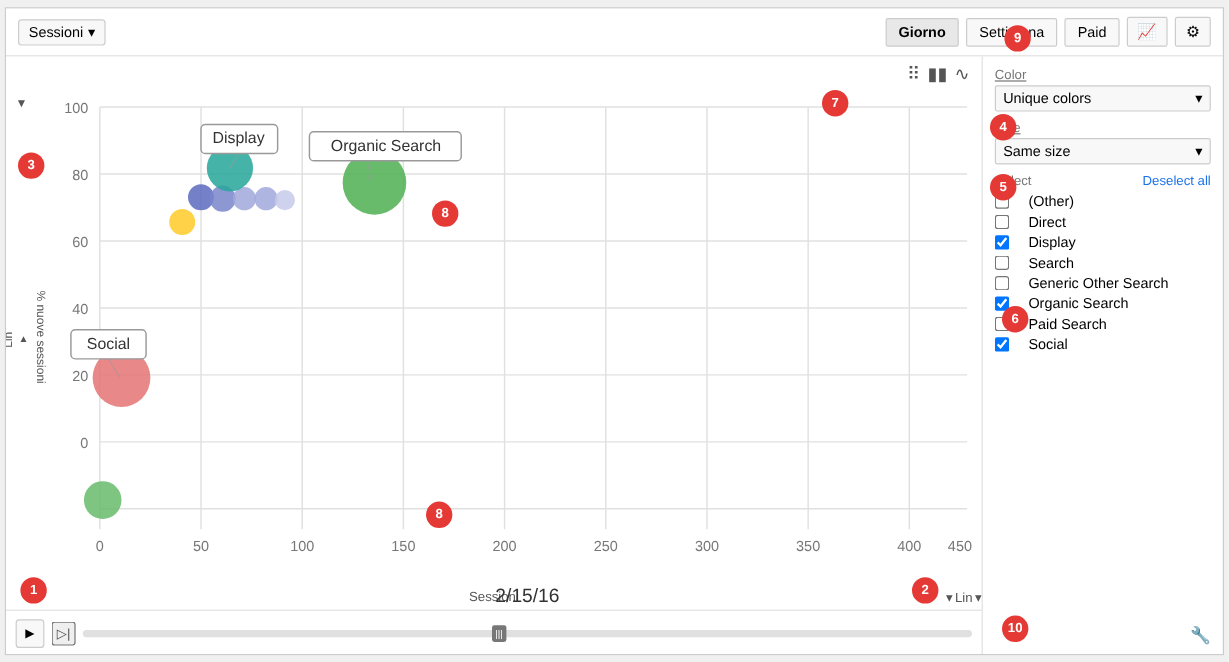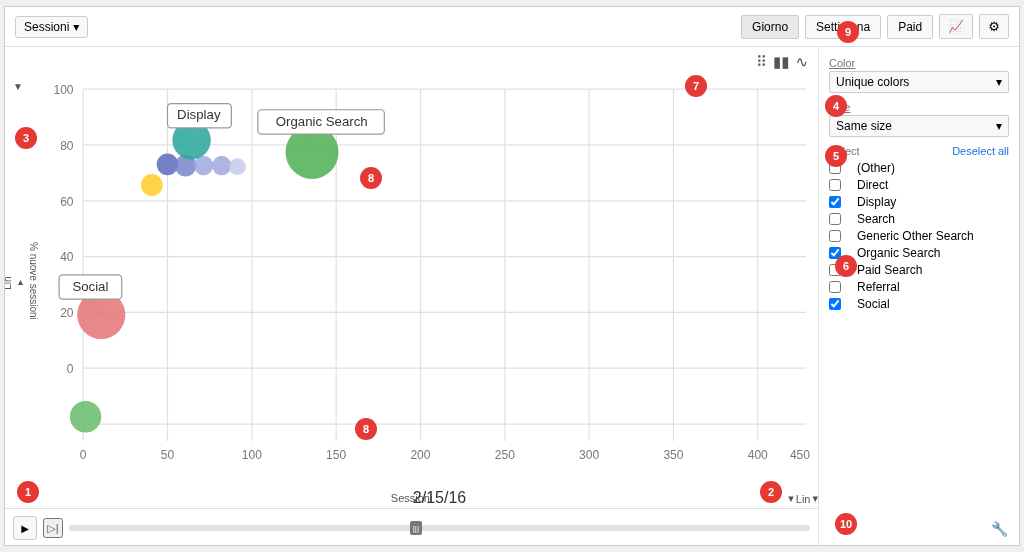--- a/index.html
+++ b/index.html
@@ -52,21 +52,21 @@
     .tab-btn {
       border: 1px solid #ccc;
       background: #f8f8f8;
       padding: 4px 10px;
       cursor: pointer;
       font-size: 12px;
       border-radius: 2px;
     }
     .tab-btn.active {
       background: #e8e8e8;
-      font-weight: normal;
+      font-weight: bold;
     }
     .icon-btn {
       border: 1px solid #ccc;
       background: #f8f8f8;
       padding: 4px 8px;
       cursor: pointer;
       font-size: 13px;
       border-radius: 2px;
     }
 
@@ -494,24 +494,20 @@
           </div>
           <div class="checkbox-item">
             <input type="checkbox" checked="" style="">
             <span>Organic Search</span>
           </div>
           <div class="checkbox-item">
             <input type="checkbox" style="">
             <span>Paid Search</span>
           </div>
           <div class="checkbox-item">
-            <input type="checkbox" style="">
-            <span>Referral</span>
-          </div>
-          <div class="checkbox-item">
             <input type="checkbox" checked="" style="">
             <span>Social</span>
           </div>
         </div>
 
       <div class="wrench-icon">🔧</div>
 
     </div>
 
   </div>

